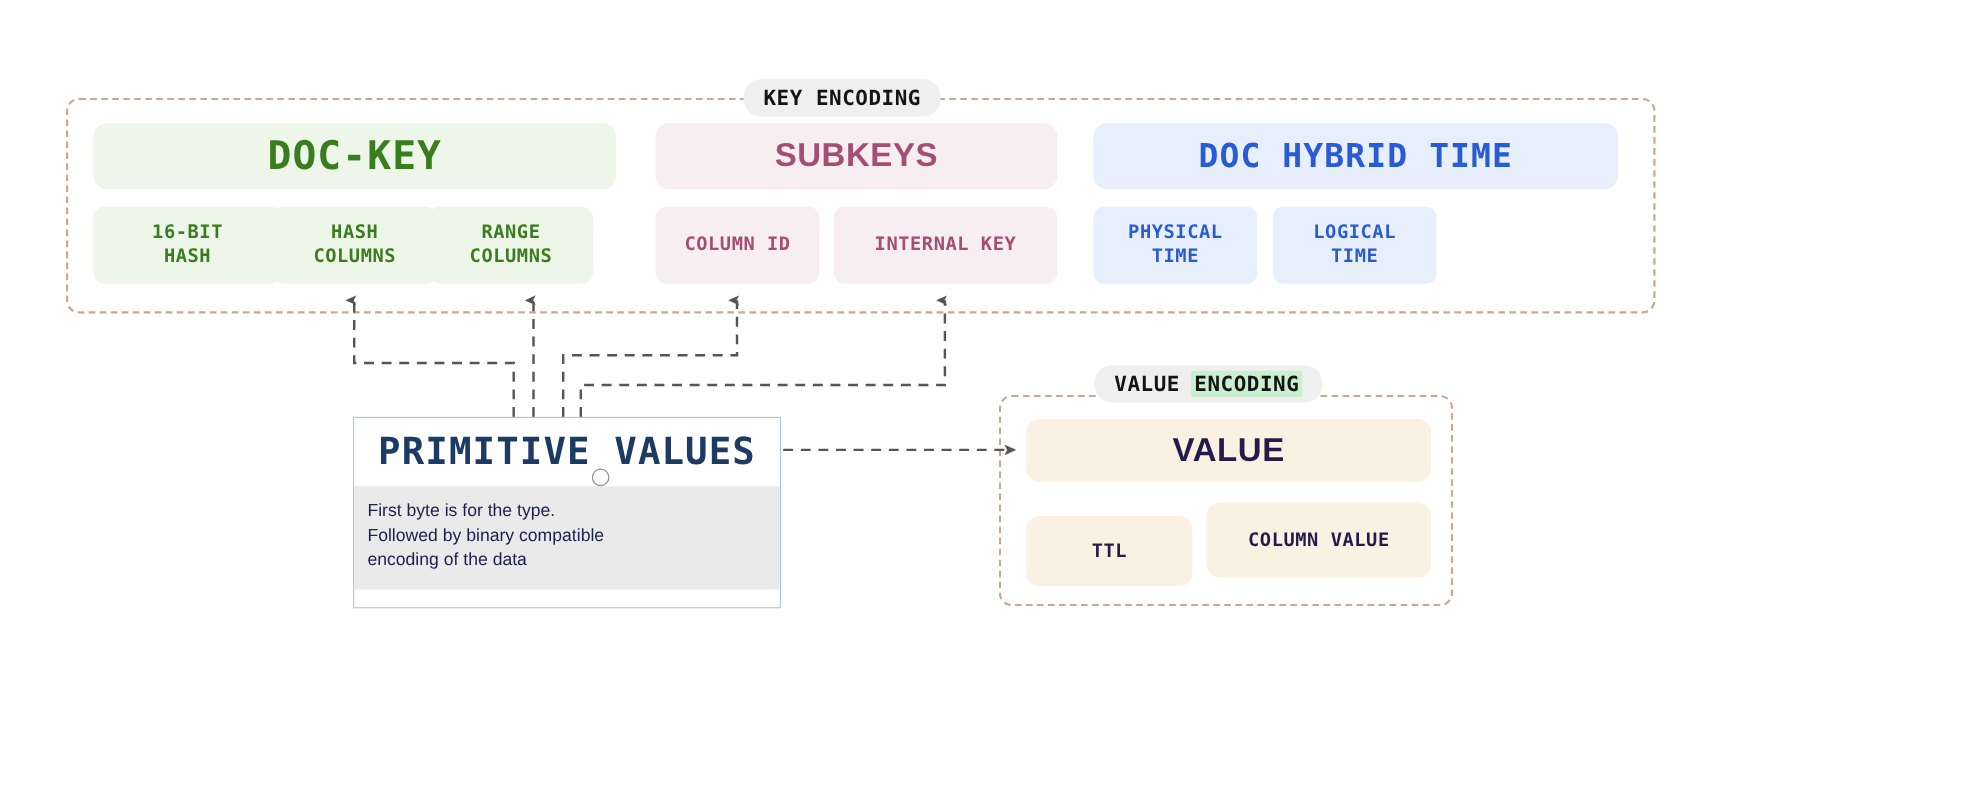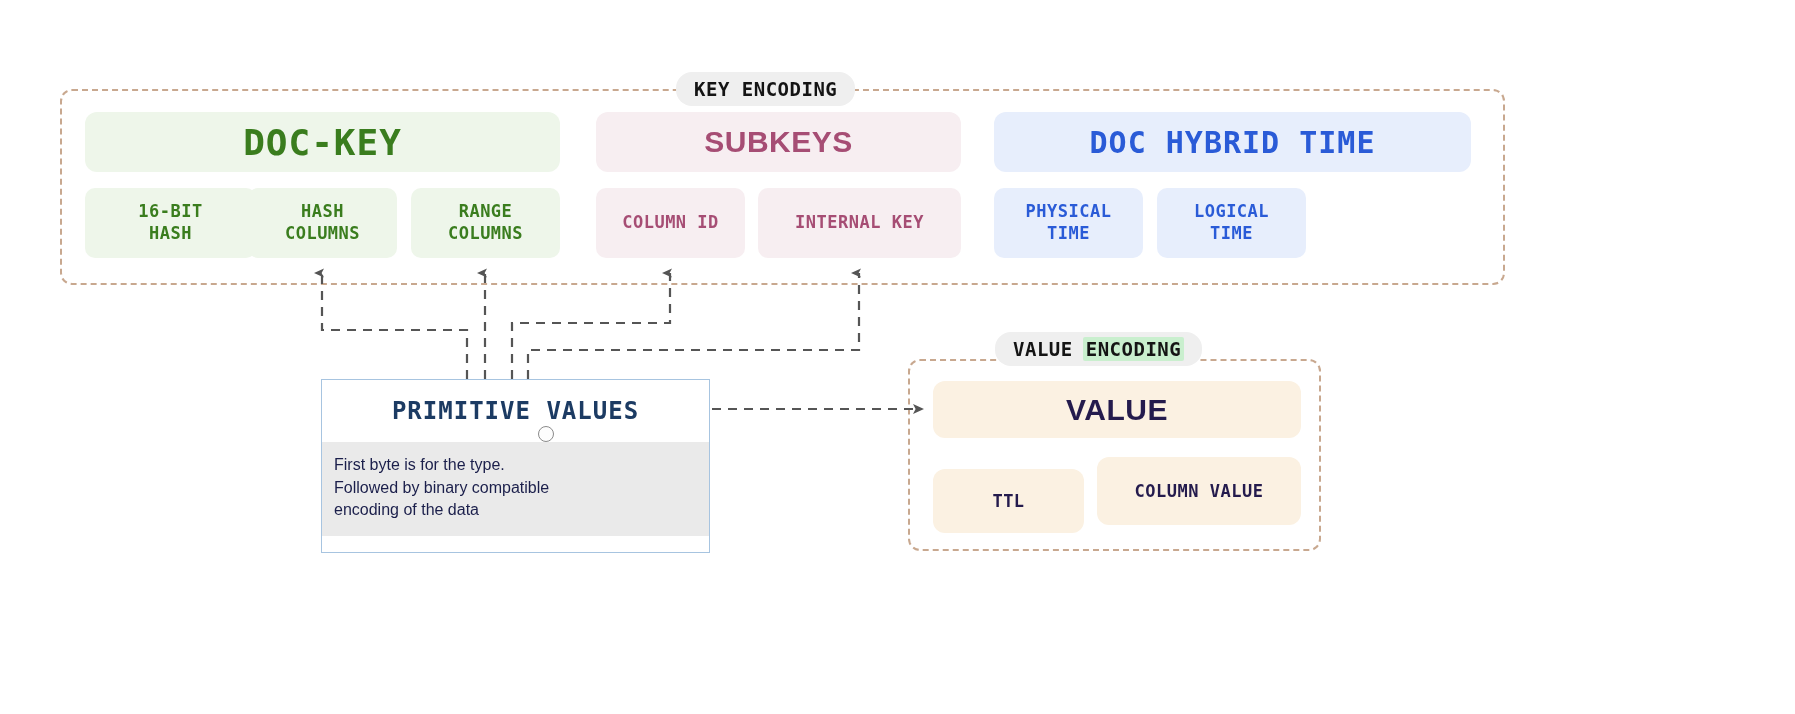--- a/index.html
+++ b/index.html
@@ -75,21 +75,21 @@
     position:absolute;
     border:1px solid #a7c4e0;
     box-sizing:border-box;
     background:#ffffff;
     z-index:5;
   }
   #pv-title{
     height:62px;
     display:flex;align-items:center;justify-content:center;
     font-family:"DejaVu Sans Mono", monospace;
-    font-size:24px;font-weight:bold;
+    font-size:34px;font-weight:bold;
     color:#1c3b63;
     letter-spacing:1px;
     background:#ffffff;
     white-space:nowrap;
   }
   #pv-body{
     background:#eaeaea;
     padding:12px 12px 14px 12px;
     font-family:"Liberation Sans", sans-serif;
     font-size:16px;
@@ -136,21 +136,21 @@
     <span>DOC-KEY</span>
   </div>
   <div class="leaf green" style="left:85px;top:188px;width:171px;height:70px;">
     <span>16-BIT
 HASH</span>
   </div>
   <div class="leaf green" style="left:248px;top:188px;width:149px;height:70px;">
     <span>HASH
 COLUMNS</span>
   </div>
-  <div class="leaf green" style="left:411px;top:188px;width:149px;height:70px;">
+  <div class="leaf green" style="left:390px;top:188px;width:149px;height:70px;">
     <span>RANGE
 COLUMNS</span>
   </div>
 
   <div class="group-head pink" style="left:596px;top:112px;width:365px;height:60px;">
     <span>SUBKEYS</span>
   </div>
   <div class="leaf pink" style="left:596px;top:188px;width:149px;height:70px;">
     <span>COLUMN ID</span>
   </div>

